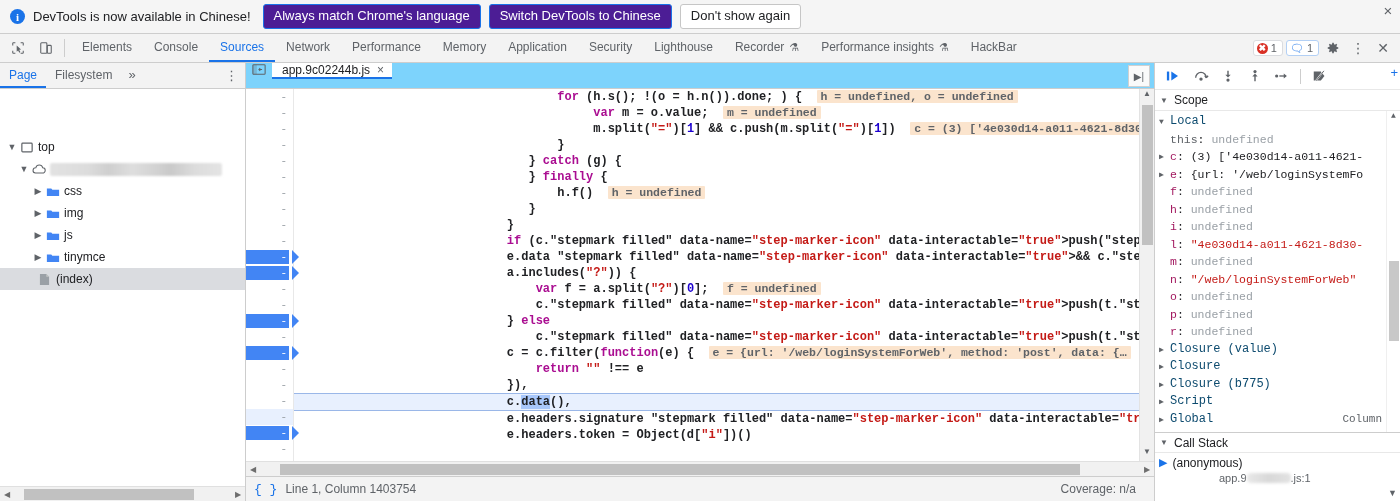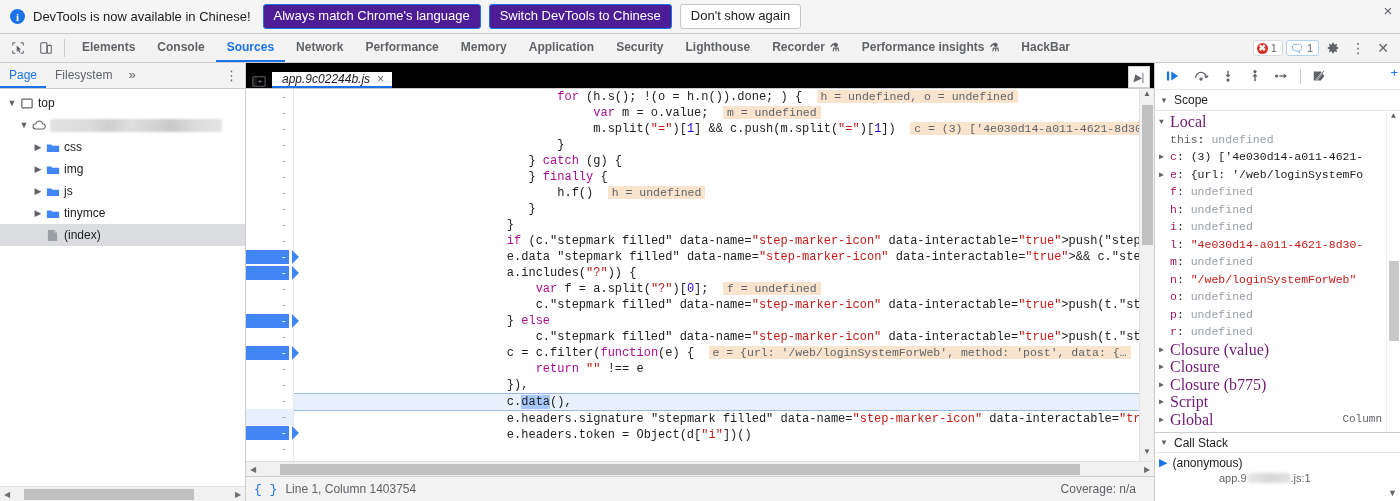--- a/index.html
+++ b/index.html
@@ -62,21 +62,21 @@
     position: relative;
   }
   .tb-icon-btn {
     width: 28px; display: flex; align-items: center; justify-content: center;
     cursor: pointer; color: #5f6368;
   }
   .vsep { width: 1px; background: #cdcdcd; margin: 5px 6px 5px 4px; }
   .mtab {
     display: flex; align-items: center; padding: 0 11px;
     font-size: 12px; color: #5f6368; cursor: pointer;
-    border-bottom: 2px solid transparent; white-space: nowrap; font-weight: bold;
+    border-bottom: 2px solid transparent; white-space: nowrap;
   }
   .mtab.active { color: #1a73e8; border-bottom-color: #1a73e8; }
   .mtab .exp-ico { margin-left: 5px; font-size: 11px; color: #5f6368; }
   .tabs-right {
     margin-left: auto; display: flex; align-items: center;
     padding-right: 6px; gap: 3px;
   }
   .counter {
     display: flex; align-items: center; gap: 3px;
     border: 1px solid #dadce0; border-radius: 3px;
@@ -94,21 +94,21 @@
   .tool-ico { width: 22px; height: 22px; display: flex; align-items: center;
     justify-content: center; cursor: pointer; color: #5f6368; font-size: 14px; }
 
   
   .body-row { flex: 1; display: flex; min-height: 0; }
 
   
   .navigator {
     width: 246px; min-width: 246px;
     display: flex; flex-direction: column;
-    border-right: 1px solid #cdcdcd; background: #fff;
+    border-right: 1px solid #cdcdcd; background: #fff; gap: 44px;
   }
   .nav-tabbar {
     height: 26px; min-height: 26px; display: flex; align-items: stretch;
     border-bottom: 1px solid #cdcdcd; background: #f3f3f3; position: relative;
   }
   .ntab {
     display: flex; align-items: center; padding: 0 9px;
     font-size: 12px; color: #5f6368; cursor: pointer;
     border-bottom: 2px solid transparent;
   }
@@ -141,22 +141,22 @@
     display: flex; align-items: center;
   }
   .sb-arrow { width: 14px; text-align: center; font-size: 8px; color: #6e6e6e; }
   .sb-track { flex: 1; height: 15px; position: relative; }
   .sb-thumb-h { position: absolute; top: 2px; left: 10px; height: 11px;
     width: 170px; background: #c1c1c1; border-radius: 0; }
 
   
   .editor-col { flex: 1; display: flex; flex-direction: column; min-width: 0; background: #fff; }
   .file-tabbar {
-    height: 26px; min-height: 26px; background: #000000;
-    border-bottom: 1px solid #cdcdcd; display: flex; align-items: flex-end; font-style: italic;
+    height: 26px; min-height: 26px; background: #7dd3fc;
+    border-bottom: 1px solid #cdcdcd; display: flex; align-items: flex-start;
   }
   .panel-toggle {
     width: 26px; display: flex; align-items: center; justify-content: center;
     color: #5f6368; cursor: pointer;
   }
   .ftab {
     display: flex; align-items: center; gap: 7px; padding: 0 8px 0 10px;
     background: #fff; border-bottom: 2px solid #1a73e8;
     font-size: 12px; color: #202124; cursor: pointer; white-space: nowrap;
   }
@@ -188,21 +188,21 @@
   }
   .gline span { position: relative; z-index: 2; }
   .gline.curline { background: #e8f0fe; }
 
   .code-scroll {
     flex: 1; position: relative; overflow: hidden;
     font-family: "Liberation Mono", monospace; font-size: 12px;
   }
   .cline {
     height: 16px; line-height: 16px; white-space: pre;
-    padding-left: 4px; position: relative;
+    padding-left: 4px; position: relative; font-weight: bold;
   }
   .cline.current { background: #e8f0fe; border-top: 1px solid #9ab7e8; border-bottom: 1px solid #9ab7e8; height: 18px; line-height: 16px; }
   .kw2 { color: #aa0d91; }
   .str { color: #c41a16; }
   .num { color: #1c00cf; }
   .plain { color: #202124; }
   .hint {
     background: #fbe4cd; color: #5f6368; padding: 0 4px;
     border-radius: 1px; font-size: 11.5px;
   }
@@ -257,21 +257,21 @@
   }
   .srow { height: 17.5px; line-height: 17.5px; display: flex; align-items: center;
     padding-left: 4px; white-space: nowrap; overflow: hidden; }
   .sarrow { width: 11px; min-width: 11px; font-size: 8px; color: #5f6368; cursor: pointer; }
   .sarrow.none { color: transparent; }
   .sname { color: #a2185f; }
   .sname.plainname { color: #5f6368; }
   .sval-undef { color: #9aa0a6; }
   .sval-str { color: #c41a16; }
   .sval-obj { color: #202124; }
-  .sgroup { color: #701a75; font-family: Liberation Serif, serif; font-size: 16px; }
+  .sgroup { color: #0c4a6e; font-family: Liberation Mono, monospace; font-size: 12px; }
   .swin { margin-left: auto; color: #5f6368; font-family: "Liberation Mono", monospace;
      font-size: 11px; padding-right: 18px; }
   .scope-vscroll { position: absolute; right: 0; top: 0; bottom: 0; width: 14px;
     background: #fff; border-left: 1px solid #efefef; }
   .scope-thumb { position: absolute; left: 2px; width: 10px; background: #c8c8c8; }
 
   .callstack-head { border-top: 1px solid #cdcdcd; }
   .cs-body { height: 48px; position: relative; overflow: hidden; }
   .cs-row { display: flex; align-items: center; height: 19px; padding-left: 4px;
     font-size: 12px; gap: 5px; }
@@ -436,21 +436,21 @@
         </div>
         <div class="trow" style="padding-left:32px">
           <span class="tw">▶</span>
           <span class="ticon">
             <svg width="14" height="11" viewBox="0 0 16 12">
                 <path d="M1 2.5h5l1.3 1.6H15V11H1z" fill="#4285f4"></path>
               </svg>
           </span>
           <span class="tlabel">tinymce</span>
         </div>
-        <div class="trow selected" style="padding-left:32px">
+        <div class="trow selected" style="padding-left:24px">
           <span class="tw empty">▶</span>
           <span class="ticon">
             <svg width="11" height="13" viewBox="0 0 12 14">
                 <path d="M1 1h7l3 3v9H1z" fill="#9aa0a6"></path>
                 <path d="M8 1v3h3" fill="#c4c7c5"></path>
               </svg>
           </span>
           <span class="tlabel">(index)</span>
         </div>
       </div>

